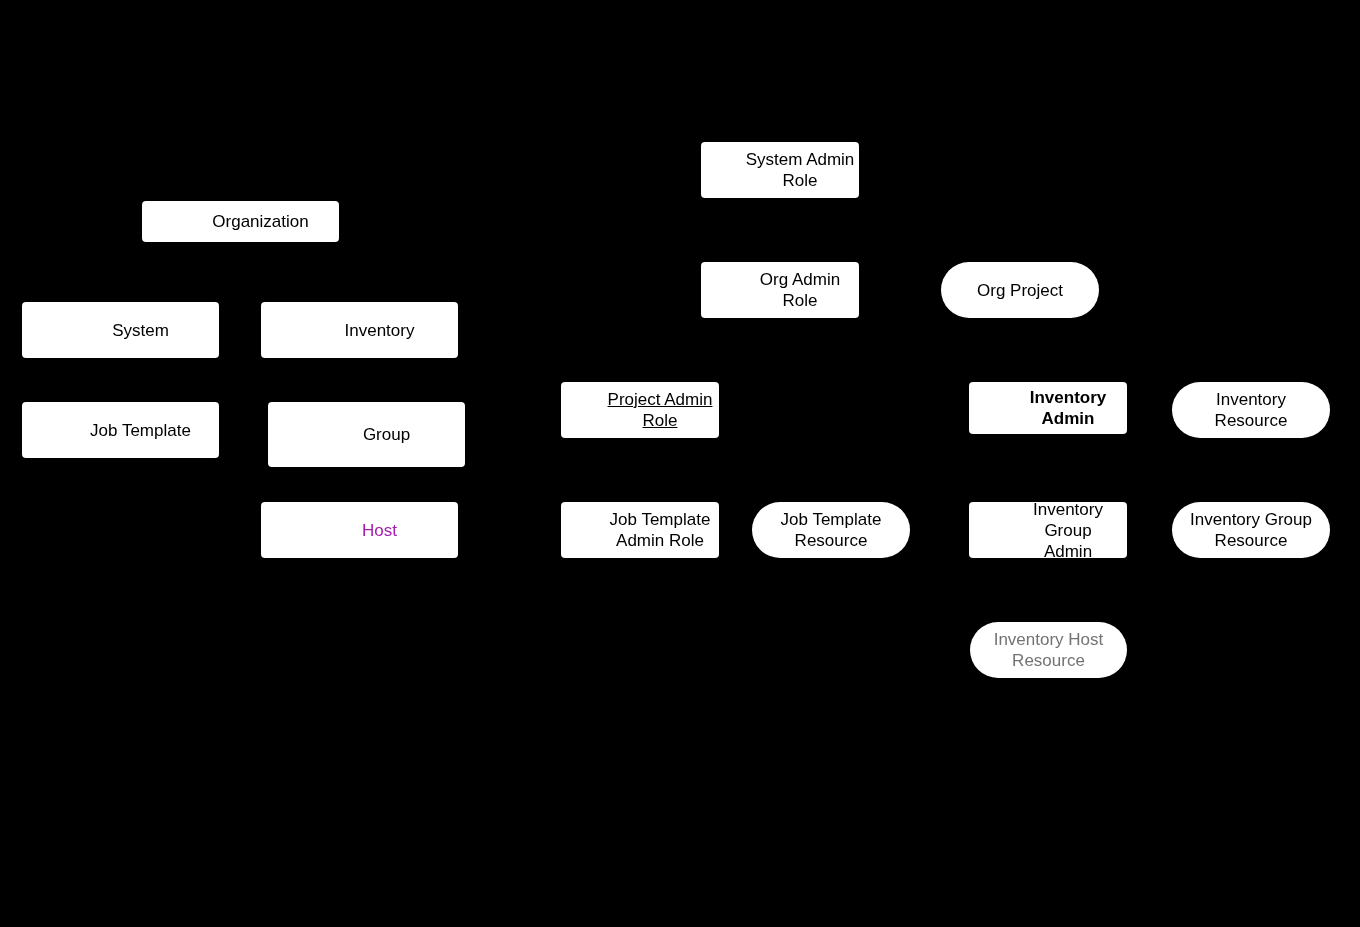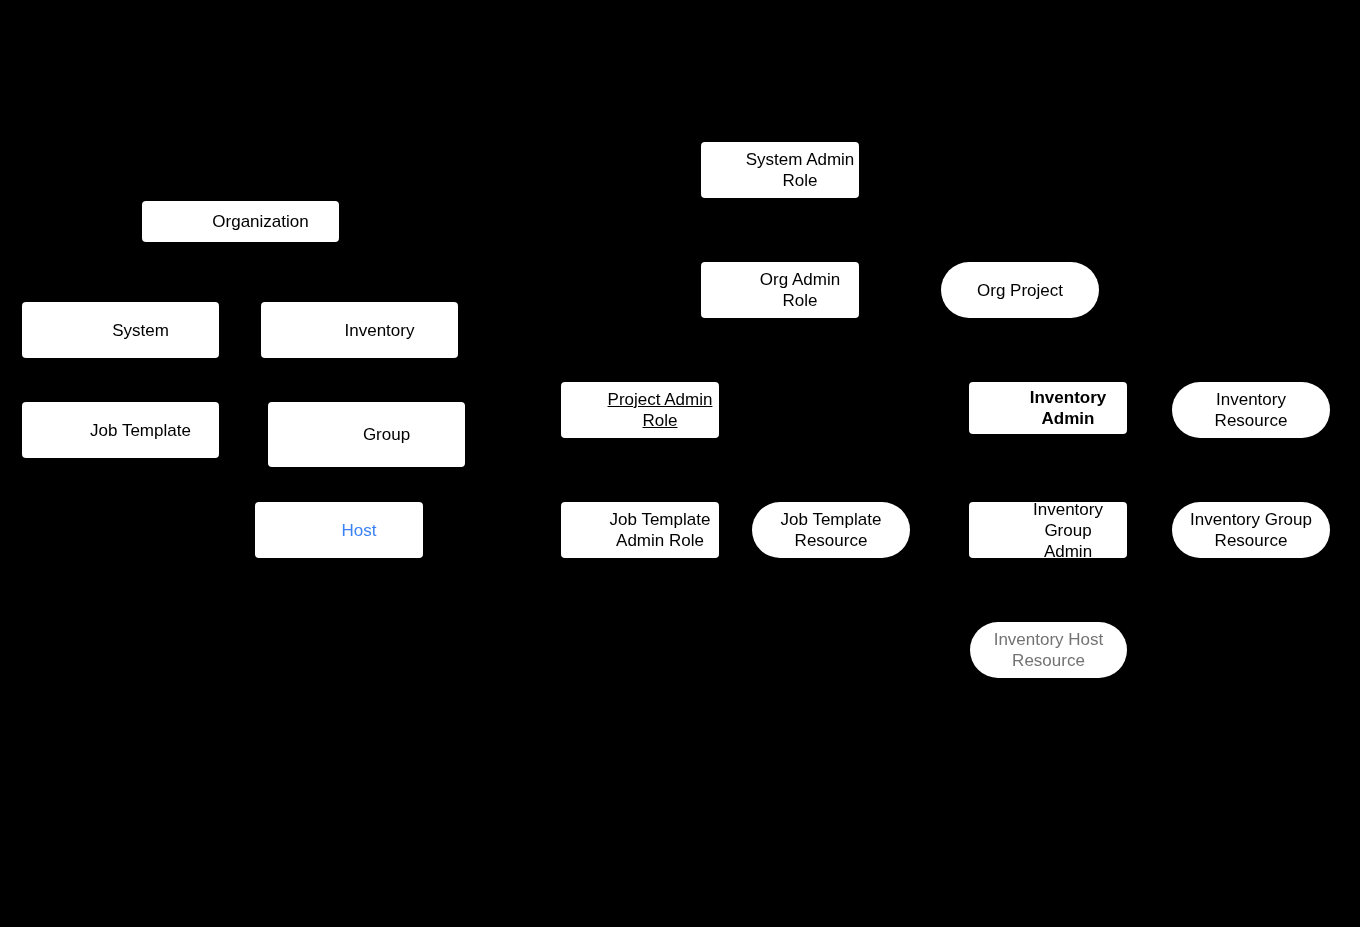--- a/index.html
+++ b/index.html
@@ -38,21 +38,21 @@
 </style>
 </head>
 <body style="background: rgb(0, 0, 0);">
 
 <div class="canvas" style="width: 1360px; height: 927px;">
     <div class="node rect" style="left: 142px; top: 201px; width: 197px; height: 41px; background: rgb(255, 255, 255); color: rgb(0, 0, 0);"><span>Organization</span></div>
     <div class="node rect" style="left: 22px; top: 302px; width: 197px; height: 56px; background: rgb(255, 255, 255); color: rgb(0, 0, 0);"><span>System</span></div>
     <div class="node rect" style="left: 261px; top: 302px; width: 197px; height: 56px; background: rgb(255, 255, 255); color: rgb(0, 0, 0);"><span>Inventory</span></div>
     <div class="node rect" style="left: 22px; top: 402px; width: 197px; height: 56px; background: rgb(255, 255, 255); color: rgb(0, 0, 0);"><span>Job Template</span></div>
     <div class="node rect" style="left: 261px; top: 402px; width: 197px; height: 65px; background: rgb(255, 255, 255); color: rgb(0, 0, 0); margin-left: 7px;"><span>Group</span></div>
-    <div class="node rect" style="left: 255px; top: 502px; width: 168px; height: 56px; background: rgb(255, 255, 255); color: #3b82f6;"><span>Host</span></div>
+    <div class="node rect" style="left: 261px; top: 502px; width: 197px; height: 56px; background: rgb(255, 255, 255); color: #a21caf;"><span>Host</span></div>
     <div class="node rect" style="left: 701px; top: 142px; width: 158px; height: 56px; background: rgb(255, 255, 255); color: rgb(0, 0, 0);"><span>System Admin
 Role</span></div>
     <div class="node rect" style="left: 701px; top: 262px; width: 158px; height: 56px; background: rgb(255, 255, 255); color: rgb(0, 0, 0); text-align: center;"><span>Org Admin Role</span></div>
     <div class="node stadium" style="left: 941px; top: 262px; width: 158px; height: 56px; background: rgb(255, 255, 255); color: rgb(0, 0, 0);"><span>Org Project</span></div>
     <div class="node rect" style="left: 561px; top: 382px; width: 158px; height: 56px; background: rgb(255, 255, 255); color: rgb(0, 0, 0); text-decoration: underline;"><span>Project Admin
 Role</span></div>
     <div class="node rect" style="left: 969px; top: 382px; width: 158px; height: 52px; background: rgb(255, 255, 255); color: rgb(0, 0, 0); font-weight: bold;"><span>Inventory Admin</span></div>
     <div class="node stadium" style="left: 1172px; top: 382px; width: 158px; height: 56px; background: rgb(255, 255, 255); color: rgb(0, 0, 0);"><span>Inventory
 Resource</span></div>
     <div class="node rect" style="left: 561px; top: 502px; width: 158px; height: 56px; background: rgb(255, 255, 255); color: rgb(0, 0, 0);"><span>Job Template

